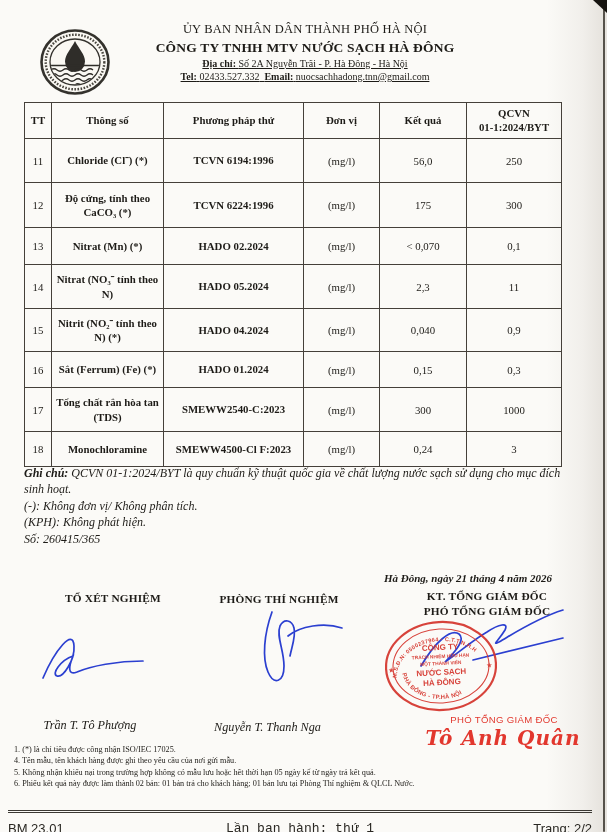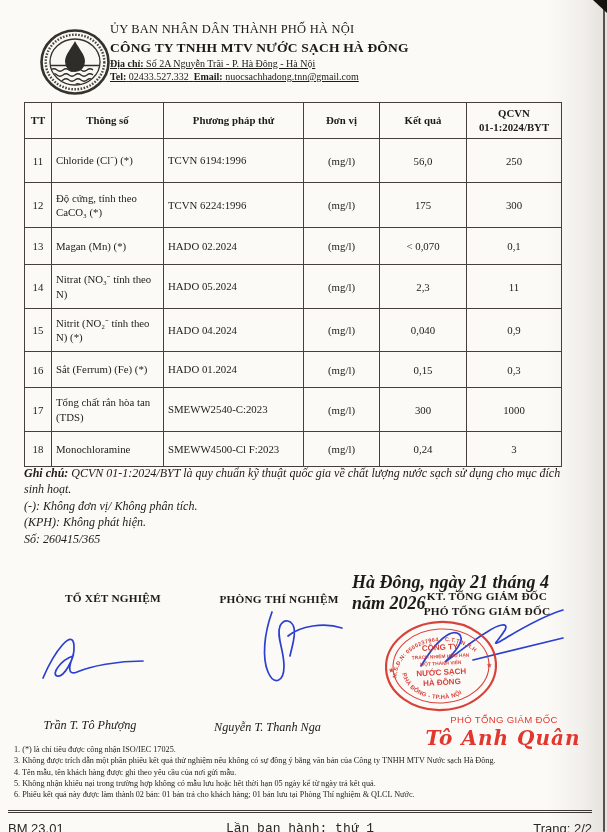--- a/index.html
+++ b/index.html
@@ -2,45 +2,45 @@
 <html><head>
 <meta charset="utf-8">
 <style>
   html,body{margin:0;padding:0;}
   body{width:607px;height:832px;background:#efede9;font-family:"Liberation Serif",serif;}
   .page{position:relative;width:607px;height:832px;background:linear-gradient(90deg,#fbfaf7 0%,#fbfaf7 90%,#f1efeb 96%,#e7e4df 99%);overflow:hidden;color:#1d1b17;}
   .edge-line{position:absolute;top:0;bottom:0;right:2px;width:2.5px;background:#56524b;border-radius:2px;}
   .corner-mark{position:absolute;top:0;right:0;width:14px;height:13px;background:#15130f;clip-path:polygon(100% 0,0 0,100% 100%);}
   
   .logo{position:absolute;left:38px;top:28px;}
-  .head-text{position:absolute;left:110px;top:22px;width:390px;text-align:left;line-height:1.25;}
+  .head-text{position:absolute;left:110px;top:22px;width:390px;text-align:center;line-height:1.25;}
   .head-org{font-size:12.5px;letter-spacing:.2px;}
   .head-company{font-size:13.5px;font-weight:bold;letter-spacing:.2px;margin-top:2px;}
   .head-addr,.head-tel{font-size:10px;margin-top:1px;text-decoration:underline;}
   .b{font-weight:bold;}
   
   table.doc{position:absolute;left:24px;top:102px;border-collapse:collapse;table-layout:fixed;width:537px;}
   table.doc th,table.doc td{border:1.4px solid #45403a;font-size:10.8px;padding:1px 4px;vertical-align:middle;background:transparent;}
   table.doc th{font-weight:bold;text-align:center;line-height:1.25;}
   td.c-tt,td.c-unit,td.c-result,td.c-limit{text-align:center;}
-  td.c-param,td.c-method{text-align:left;line-height:1.3;}
+  td.c-param,td.c-method{text-align:center;line-height:1.3;font-weight:bold;}
   thead tr{height:36px;}
   tbody tr:nth-child(1){height:44px;}
   tbody tr:nth-child(2){height:45px;}
   tbody tr:nth-child(3){height:37px;}
   tbody tr:nth-child(4){height:44px;}
   tbody tr:nth-child(5){height:43px;}
   tbody tr:nth-child(6){height:36px;margin-left:39px;}
   tbody tr:nth-child(7){height:44px;}
   tbody tr:nth-child(8){height:35px;}
   
   .ghichu{position:absolute;left:24px;top:466px;width:557px;font-style:italic;font-size:12px;line-height:1.32;}
   .ghichu .nline{margin-top:1px;}
   
-  .date-line{position:absolute;left:352px;top:572px;width:232px;font-weight:bold;font-style:italic;font-size:18px;}
+  .date-line{position:absolute;left:352px;top:572px;width:232px;text-align:center;font-weight:bold;font-style:italic;font-size:11px;}
   .sig-title{position:absolute;font-weight:bold;font-size:11.3px;text-align:center;letter-spacing:.2px;}
   .t-left{left:38px;top:592px;width:150px;}
   .t-mid{left:200px;top:593px;width:158px;}
   .t-right{left:396px;top:589px;width:182px;line-height:1.35;}
   .sig-name{position:absolute;font-style:italic;font-size:12.2px;text-align:center;}
   .n-left{left:30px;top:718px;width:120px;}
   .n-mid{left:200px;top:720px;width:135px;}
   .sig-svg{position:absolute;}
   .stamp{position:absolute;left:383px;top:619px;transform:rotate(-3deg);opacity:.92;}
   .red-role{position:absolute;left:418px;top:714px;width:172px;text-align:center;font-family:"Liberation Sans",sans-serif;font-size:9.6px;color:#e2382e;letter-spacing:.3px;}
@@ -118,21 +118,21 @@
       <td class="c-tt">12</td>
       <td class="c-param">Độ cứng, tính theo CaCO₃ (*)</td>
       <td class="c-method">TCVN 6224:1996</td>
       <td class="c-unit">(mg/l)</td>
       <td class="c-result">175</td>
       <td class="c-limit">300</td>
     </tr>
 
     <tr>
       <td class="c-tt">13</td>
-      <td class="c-param">Magan (Mn) (*)</td>
+      <td class="c-param">Nitrat (Mn) (*)</td>
       <td class="c-method">HADO 02.2024</td>
       <td class="c-unit">(mg/l)</td>
       <td class="c-result">&lt; 0,070</td>
       <td class="c-limit">0,1</td>
     </tr>
 
     <tr>
       <td class="c-tt">14</td>
       <td class="c-param">Nitrat (NO₃⁻ tính theo N)</td>
       <td class="c-method">HADO 05.2024</td>
@@ -223,21 +223,20 @@
   </svg>
 
   <div class="red-role">PHÓ TỔNG GIÁM ĐỐC</div>
   <div class="red-name">Tô Anh Quân</div>
 
   <div class="sig-name n-left">Trần T. Tô Phượng</div>
   <div class="sig-name n-mid">Nguyễn T. Thanh Nga</div>
 
   <div class="footnotes" id="footnotes">
       <div>1. (*) là chỉ tiêu được công nhận ISO/IEC 17025.</div>
-      <div>3. Không được trích dẫn một phần phiếu kết quả thử nghiệm nếu không có sự đồng ý bằng văn bản của Công ty TNHH MTV Nước sạch Hà Đông.</div>
       <div>4. Tên mẫu, tên khách hàng được ghi theo yêu cầu của nơi gửi mẫu.</div>
       <div>5. Không nhận khiếu nại trong trường hợp không có mẫu lưu hoặc hết thời hạn 05 ngày kể từ ngày trả kết quả.</div>
       <div>6. Phiếu kết quả này được làm thành 02 bản: 01 bản trả cho khách hàng; 01 bản lưu tại Phòng Thí nghiệm &amp; QLCL Nước.</div>
     </div>
 
   <div class="footer-bar">
     <span>BM 23.01</span>
     <span class="fc">Lần ban hành: thứ 1</span>
     <span>Trang: 2/2</span>
   </div>

